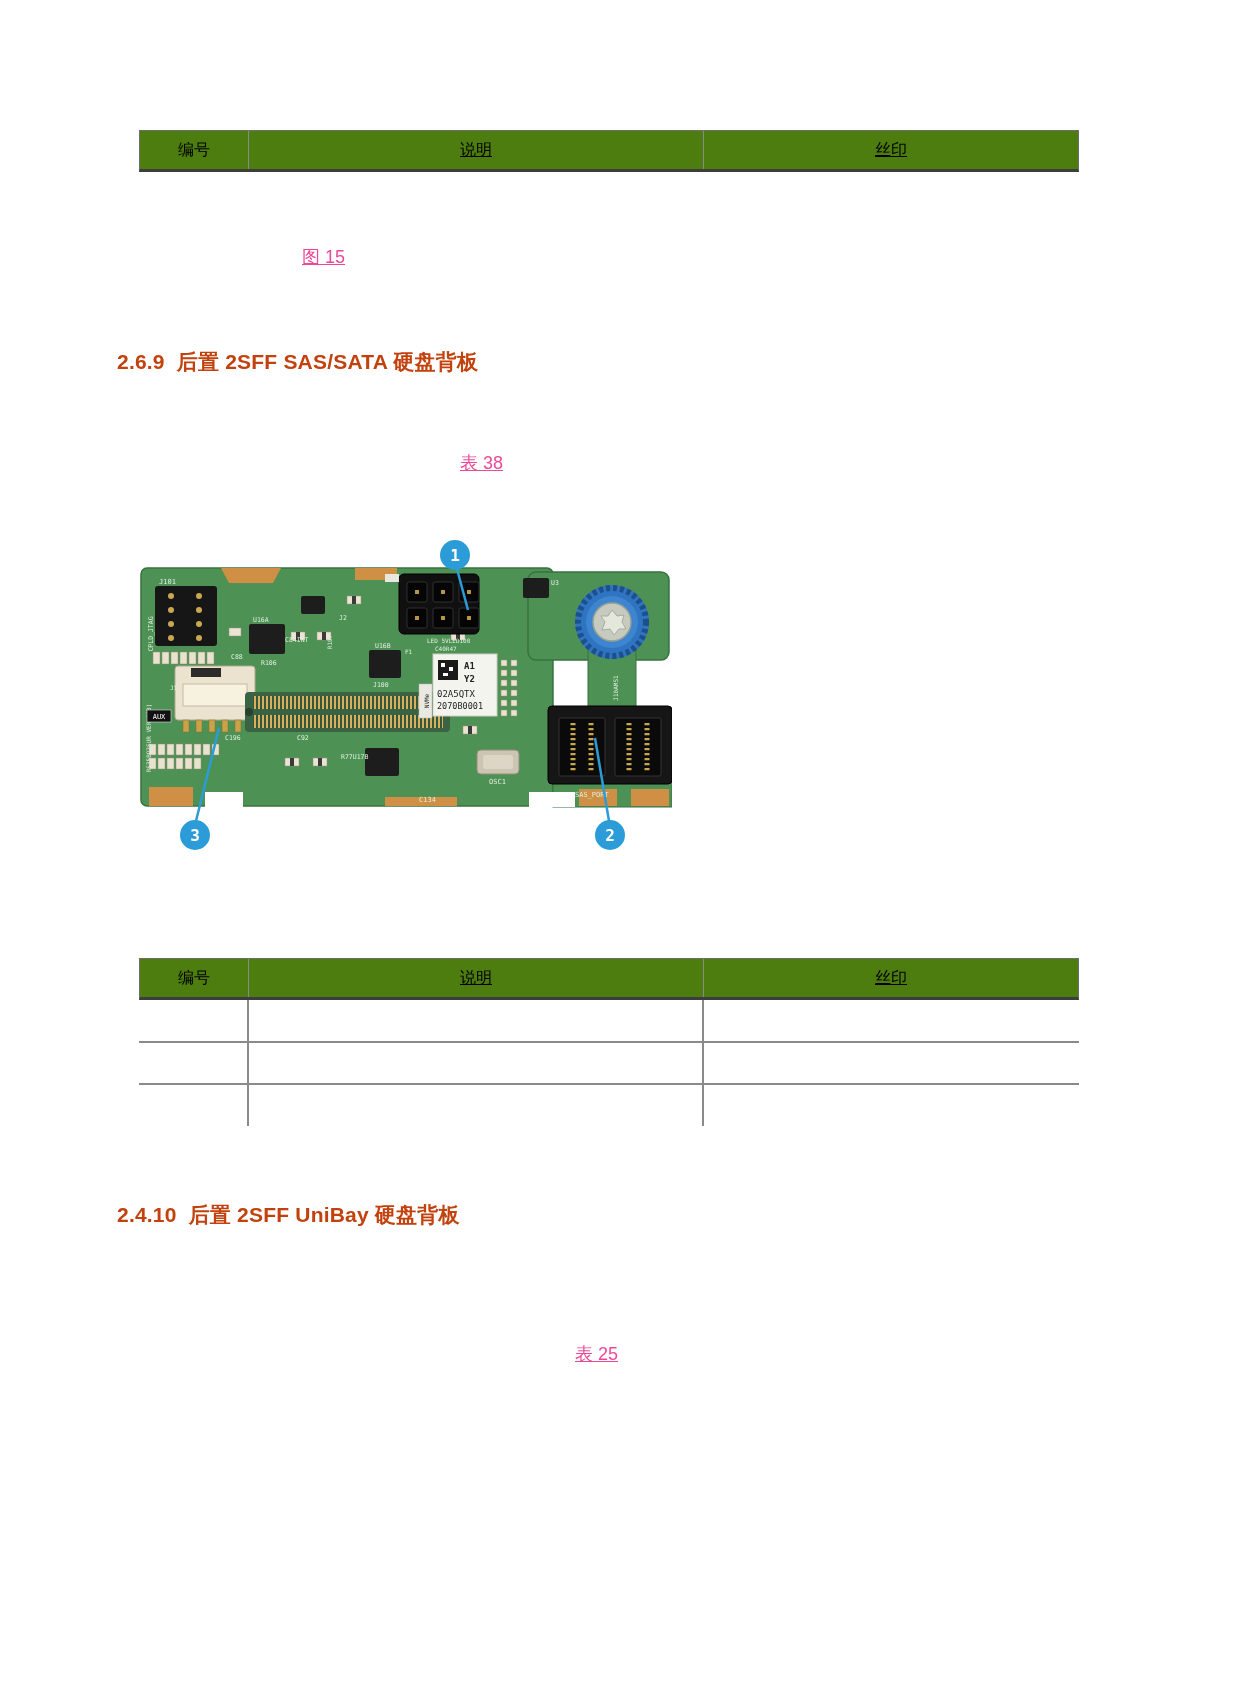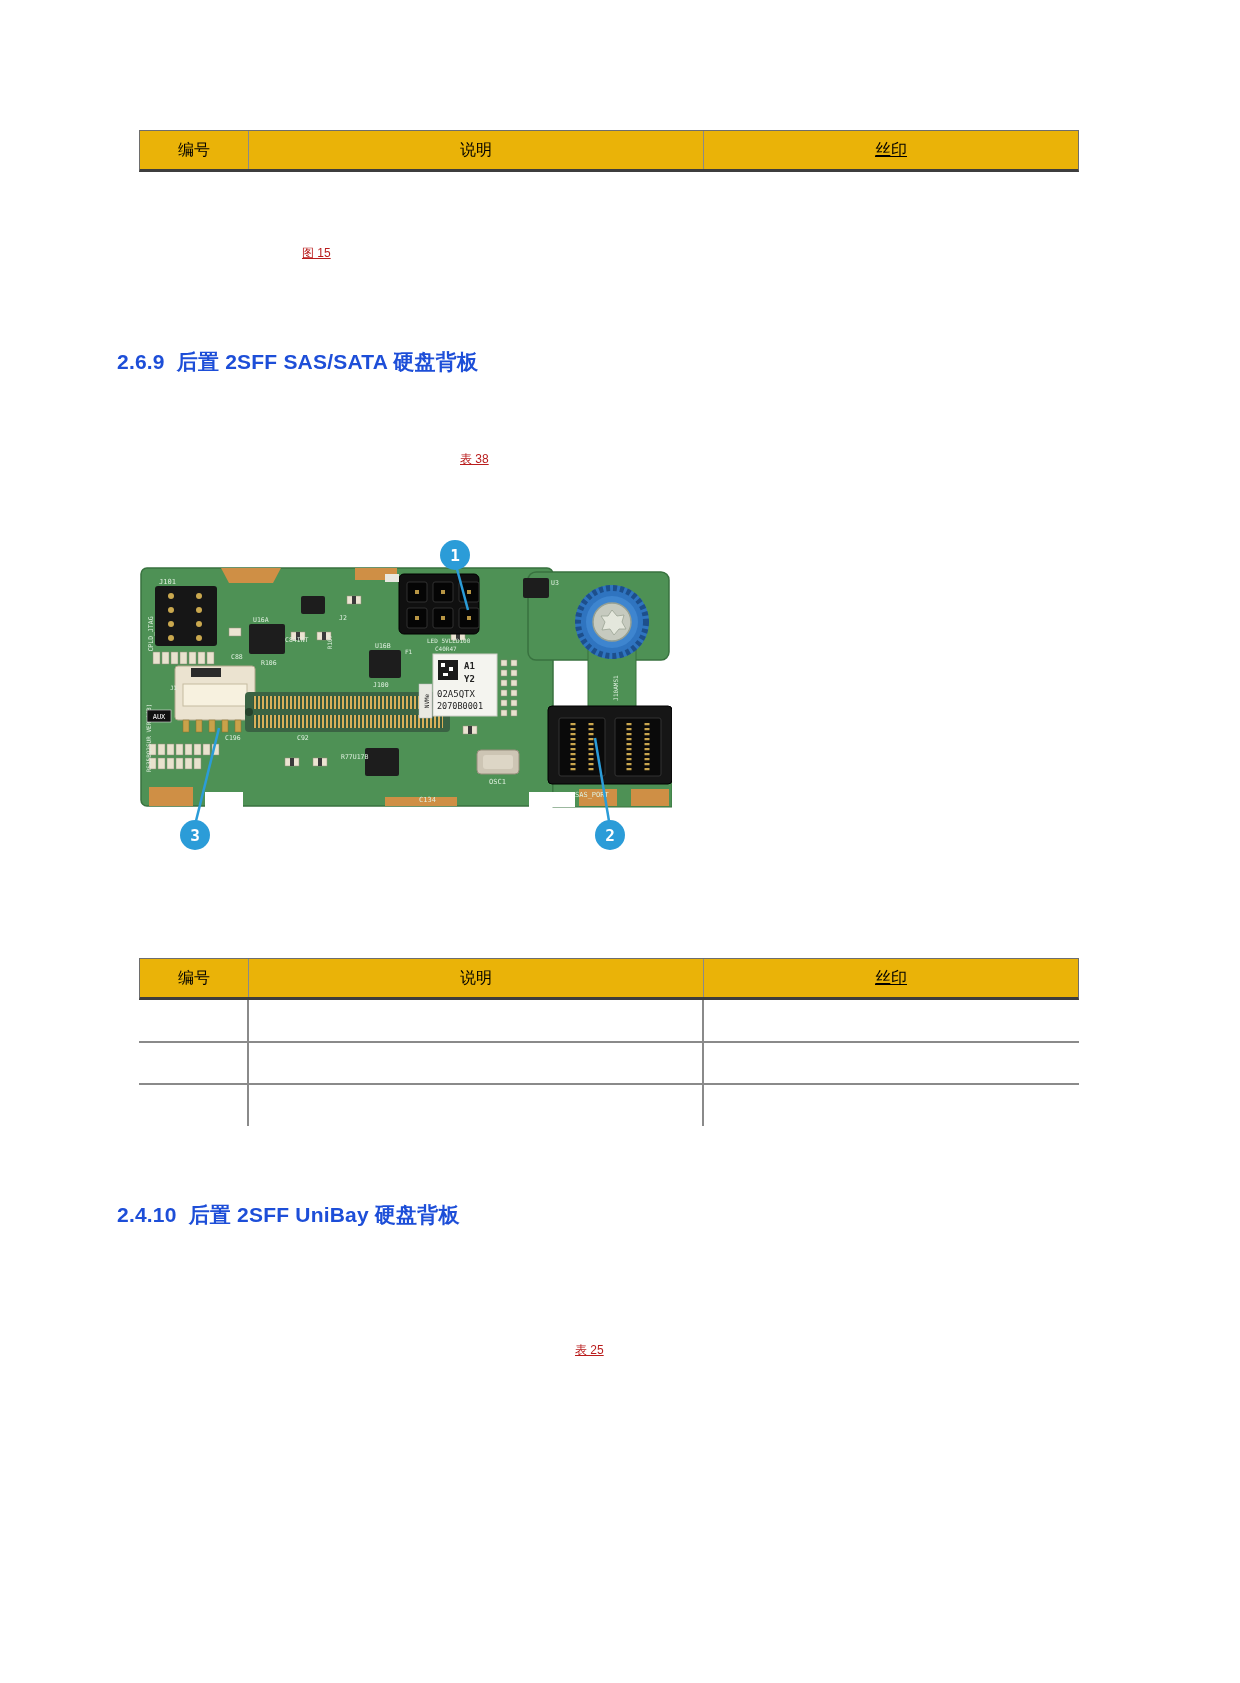--- a/index.html
+++ b/index.html
@@ -3,39 +3,39 @@
 <meta charset="utf-8">
 <style>
   html,body{margin:0;padding:0;}
   body{
     width:1240px;height:1683px;background:#ffffff;position:relative;
     font-family:"Liberation Sans", sans-serif;color:#000;overflow:hidden;
   }
   .abs{position:absolute;}
   
   .thead{
-    display:flex;background:#eab308;box-sizing:border-box;
+    display:flex;background:#4d7c0f;box-sizing:border-box;
     border:1px solid #6e6e6e;border-bottom:3px solid #3d3d3d;
     width:940px;height:42px;
   }
   .thead .c{
     display:flex;align-items:center;justify-content:center;
     font-size:16px;color:#000;box-sizing:border-box;
     border-right:1px solid #8a8a8a;height:100%;
   }
   .thead .c:last-child{border-right:none;}
-  .c.w1{width:109px;} .c.w2{width:455px;} .c.w3{width:374px;}
+  .c.w1{width:109px;} .c.w2{width:455px;text-decoration:underline;} .c.w3{width:374px;}
   .u{text-decoration:underline;text-align:right;}
   
   .rowgrid{width:940px;height:126px;}
   .hline{position:absolute;left:0;width:940px;height:2px;background:#8a8a8a;}
   .vline{position:absolute;top:0;width:2px;height:126px;background:#8a8a8a;}
   
-  .h-red{color:#1d4ed8;font-weight:bold;font-size:21px;white-space:pre;letter-spacing:0.2px;}
-  .lnk{color:#b91c1c;text-decoration:underline;font-size:12px;white-space:pre;cursor:pointer;}
+  .h-red{color:#c2410c;font-weight:bold;font-size:21px;white-space:pre;letter-spacing:0.2px;}
+  .lnk{color:#ec4899;text-decoration:underline;font-size:18px;white-space:pre;cursor:pointer;}
   .pcb-photo{background:#ffffff;}
   svg text{font-family:"DejaVu Sans Mono", monospace;}
 </style>
 </head>
 <body>
 
 <div class="abs thead" style="left:139px;top:130px;">
   <div class="c w1">
       <span>编号</span>
     </div>

